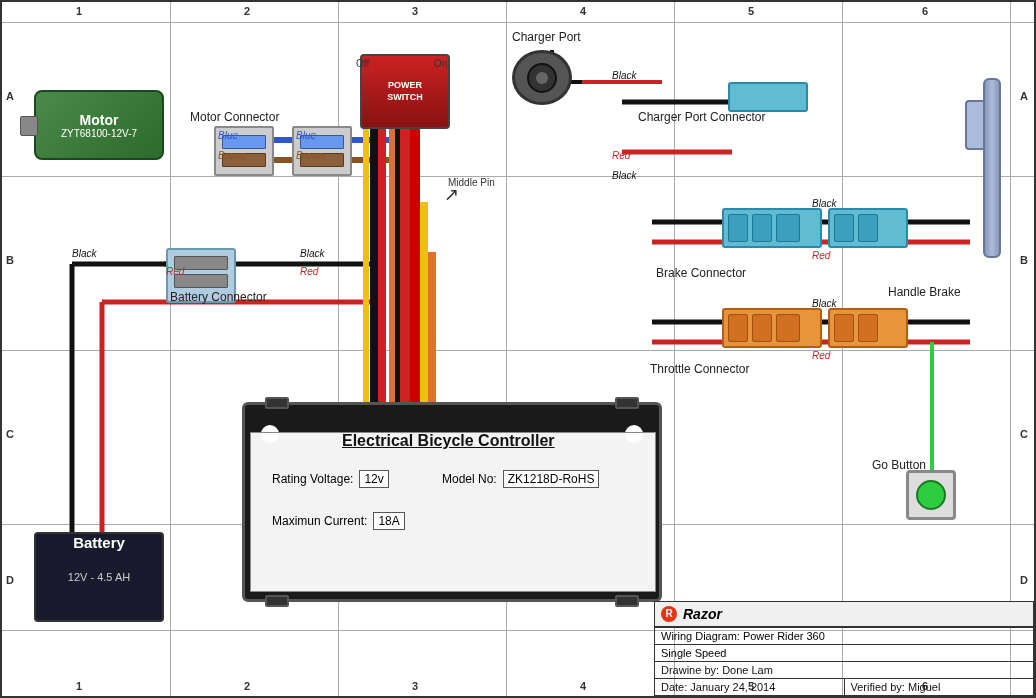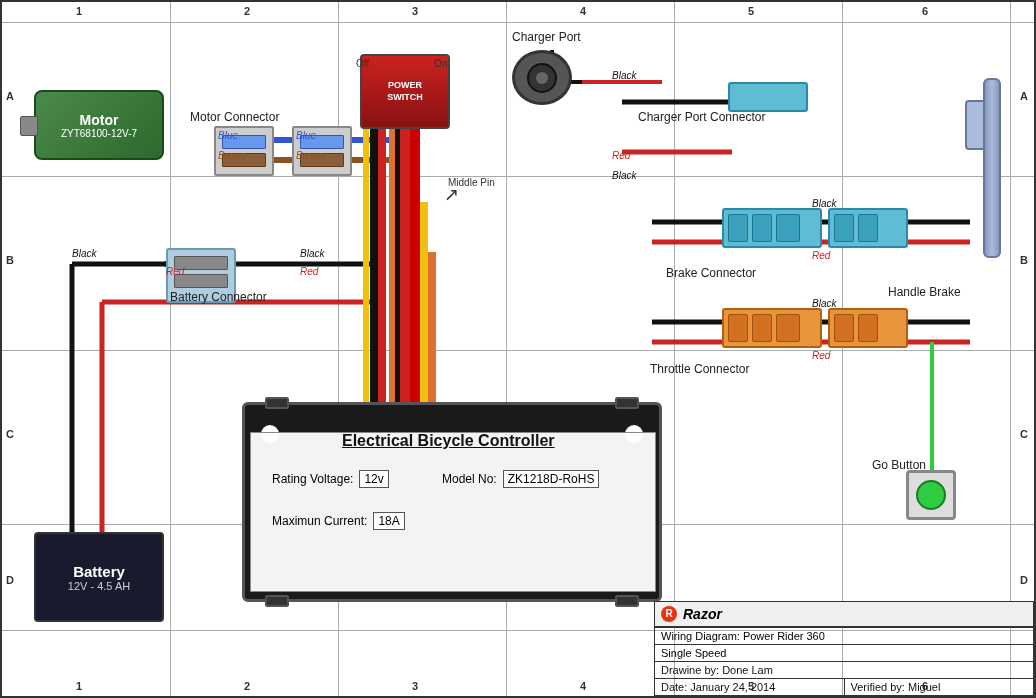--- a/index.html
+++ b/index.html
@@ -85,21 +85,21 @@
     .battery-body {
       position: absolute;
       top: 530px; left: 32px;
       width: 130px; height: 90px;
       background: #1a1a2e;
       border: 2px solid #333;
       border-radius: 4px;
       display: flex;
       flex-direction: column;
       align-items: center;
-      justify-content: center;
+      gap: 20px;
     }
     .battery-label {
       color: #fff;
       font-size: 15px;
       font-weight: bold;
     }
     .battery-spec {
       color: #ccc;
       font-size: 11px;
     }
@@ -170,21 +170,21 @@
     .charger-connector-label {
       position: absolute;
       top: 108px; left: 636px;
       font-size: 12px; color: #222;
     }
 
     
     .brake-connector-label {
       position: absolute;
       top: 264px; left: 654px;
-      font-size: 12px; color: #222; margin-left: 10px;
+      font-size: 12px; color: #222;
     }
 
     
     .throttle-connector-label {
       position: absolute;
       top: 360px; left: 648px;
       font-size: 12px; color: #222;
     }
 
     

